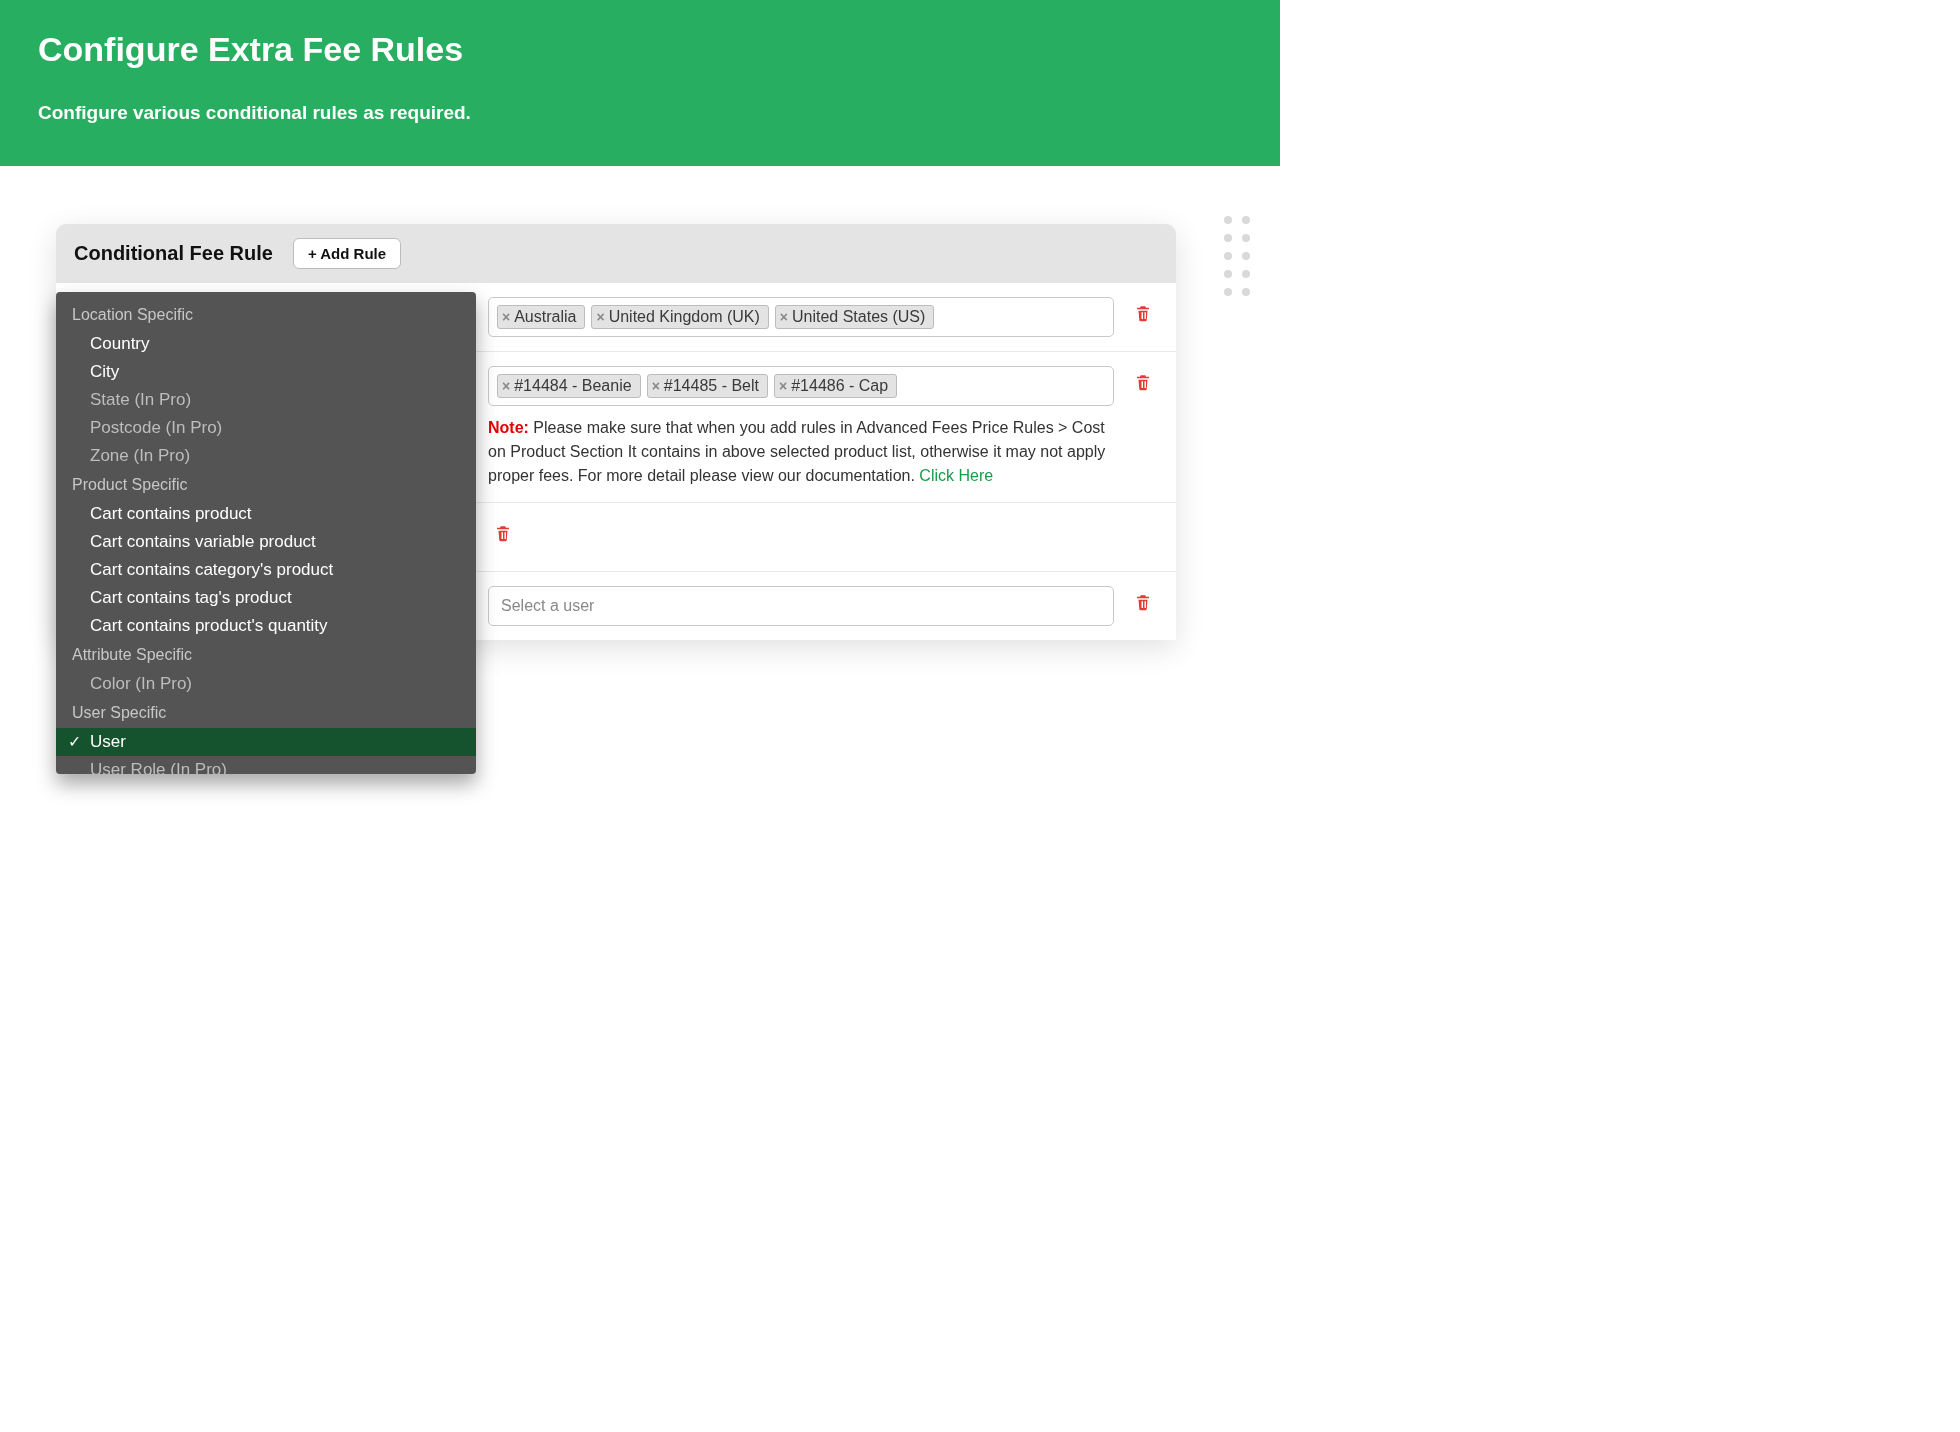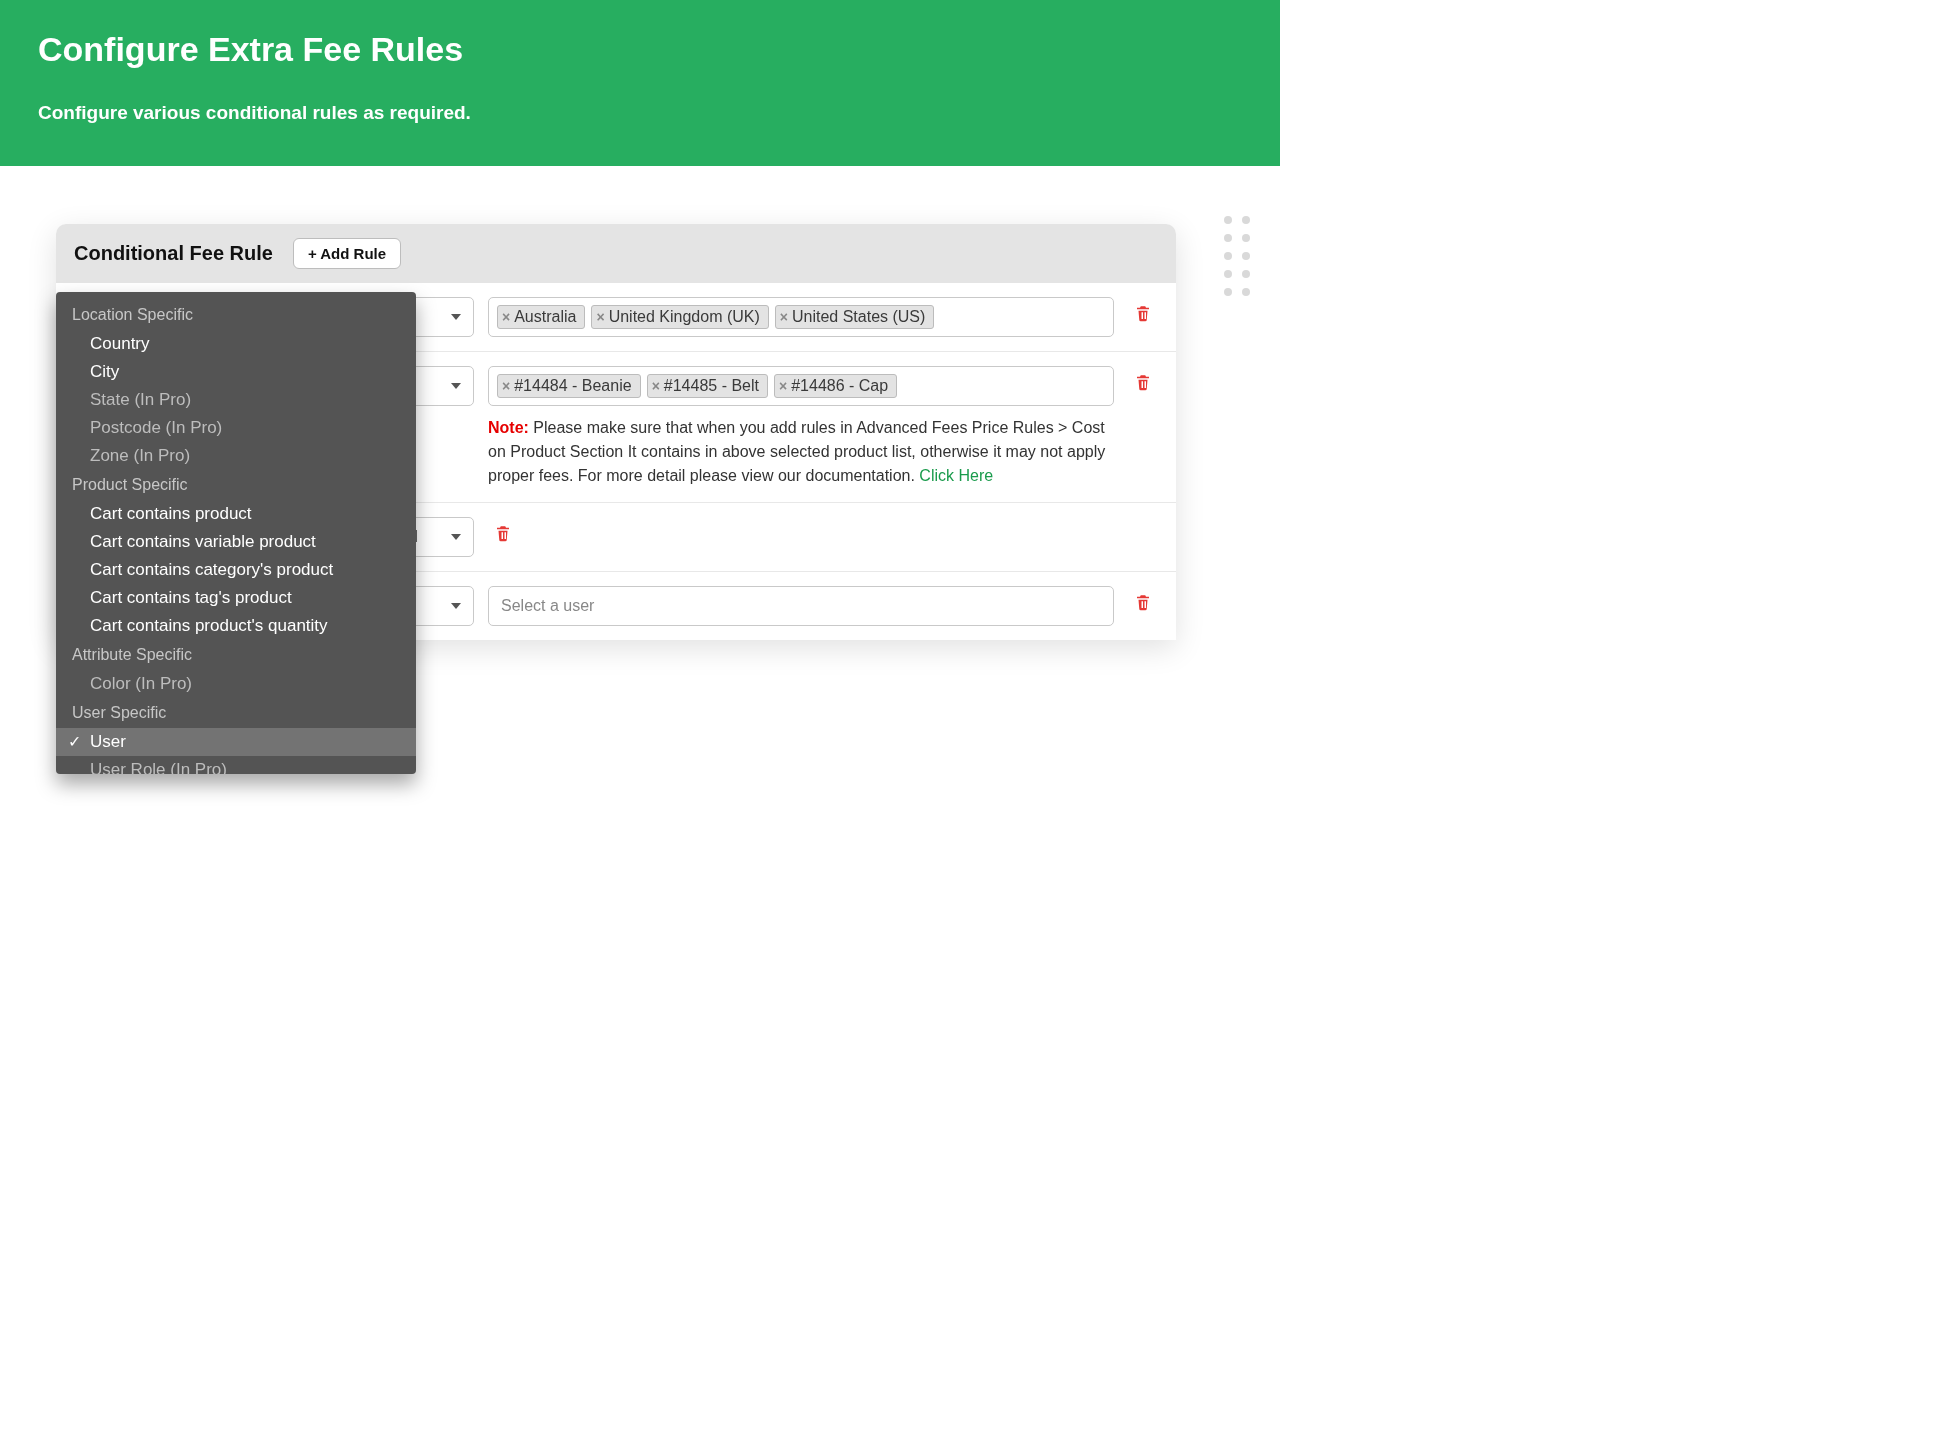--- a/index.html
+++ b/index.html
@@ -138,21 +138,21 @@
     color: #333;
   }
   .plain-input.placeholder { color: #888; }
   .trash-col { width: 30px; display:flex; align-items:center; justify-content:center; padding-top:6px;}
   .trash-icon { width: 18px; height: 20px; cursor:pointer; }
   
   .dropdown {
     position: absolute;
     top: 68px;
     left: 0px;
-    width: 360px;
+    width: 420px;
     background: #545454;
     border-radius: 4px;
     box-shadow: 0 10px 20px rgba(0,0,0,.35);
     color: #fff;
     font-size: 17px;
     padding: 8px 0 0 0;
     z-index: 50;
     overflow: hidden;
     max-height: 520px;
   }
@@ -162,21 +162,21 @@
     font-size: 16px;
   }
   .dd-item {
     color: #fff;
     padding: 4px 16px 4px 34px;
     cursor: pointer;
     position: relative;
   }
   .dd-item.muted { color: #bdbdbd; cursor: default; }
   .dd-item.selected {
-    background: #737373;
+    background: #14532d;
     color: #fff;
   }
   .dd-item.selected::before {
     content: "✓";
     position: absolute;
     left: 12px;
     top: 4px;
     font-size: 16px;
   }
   .dd-item.cutoff {

